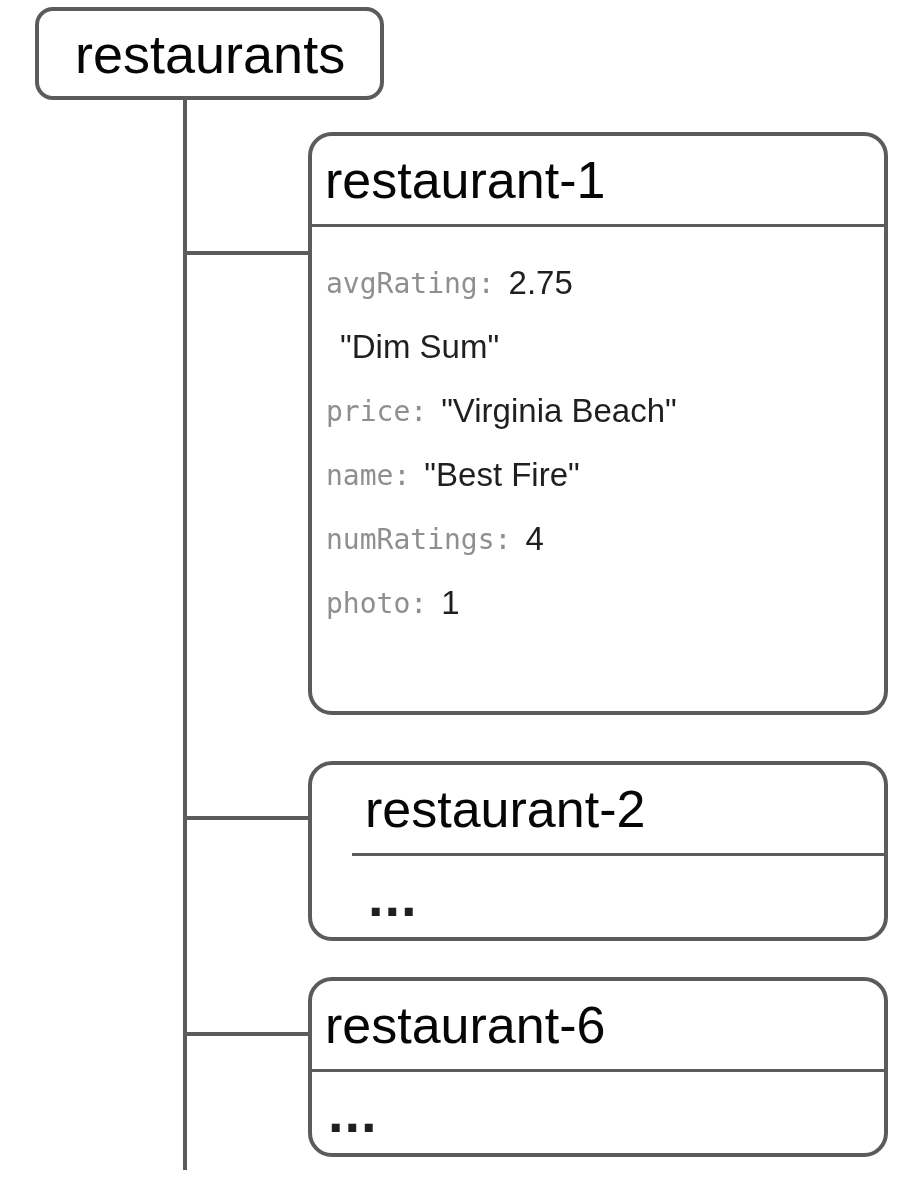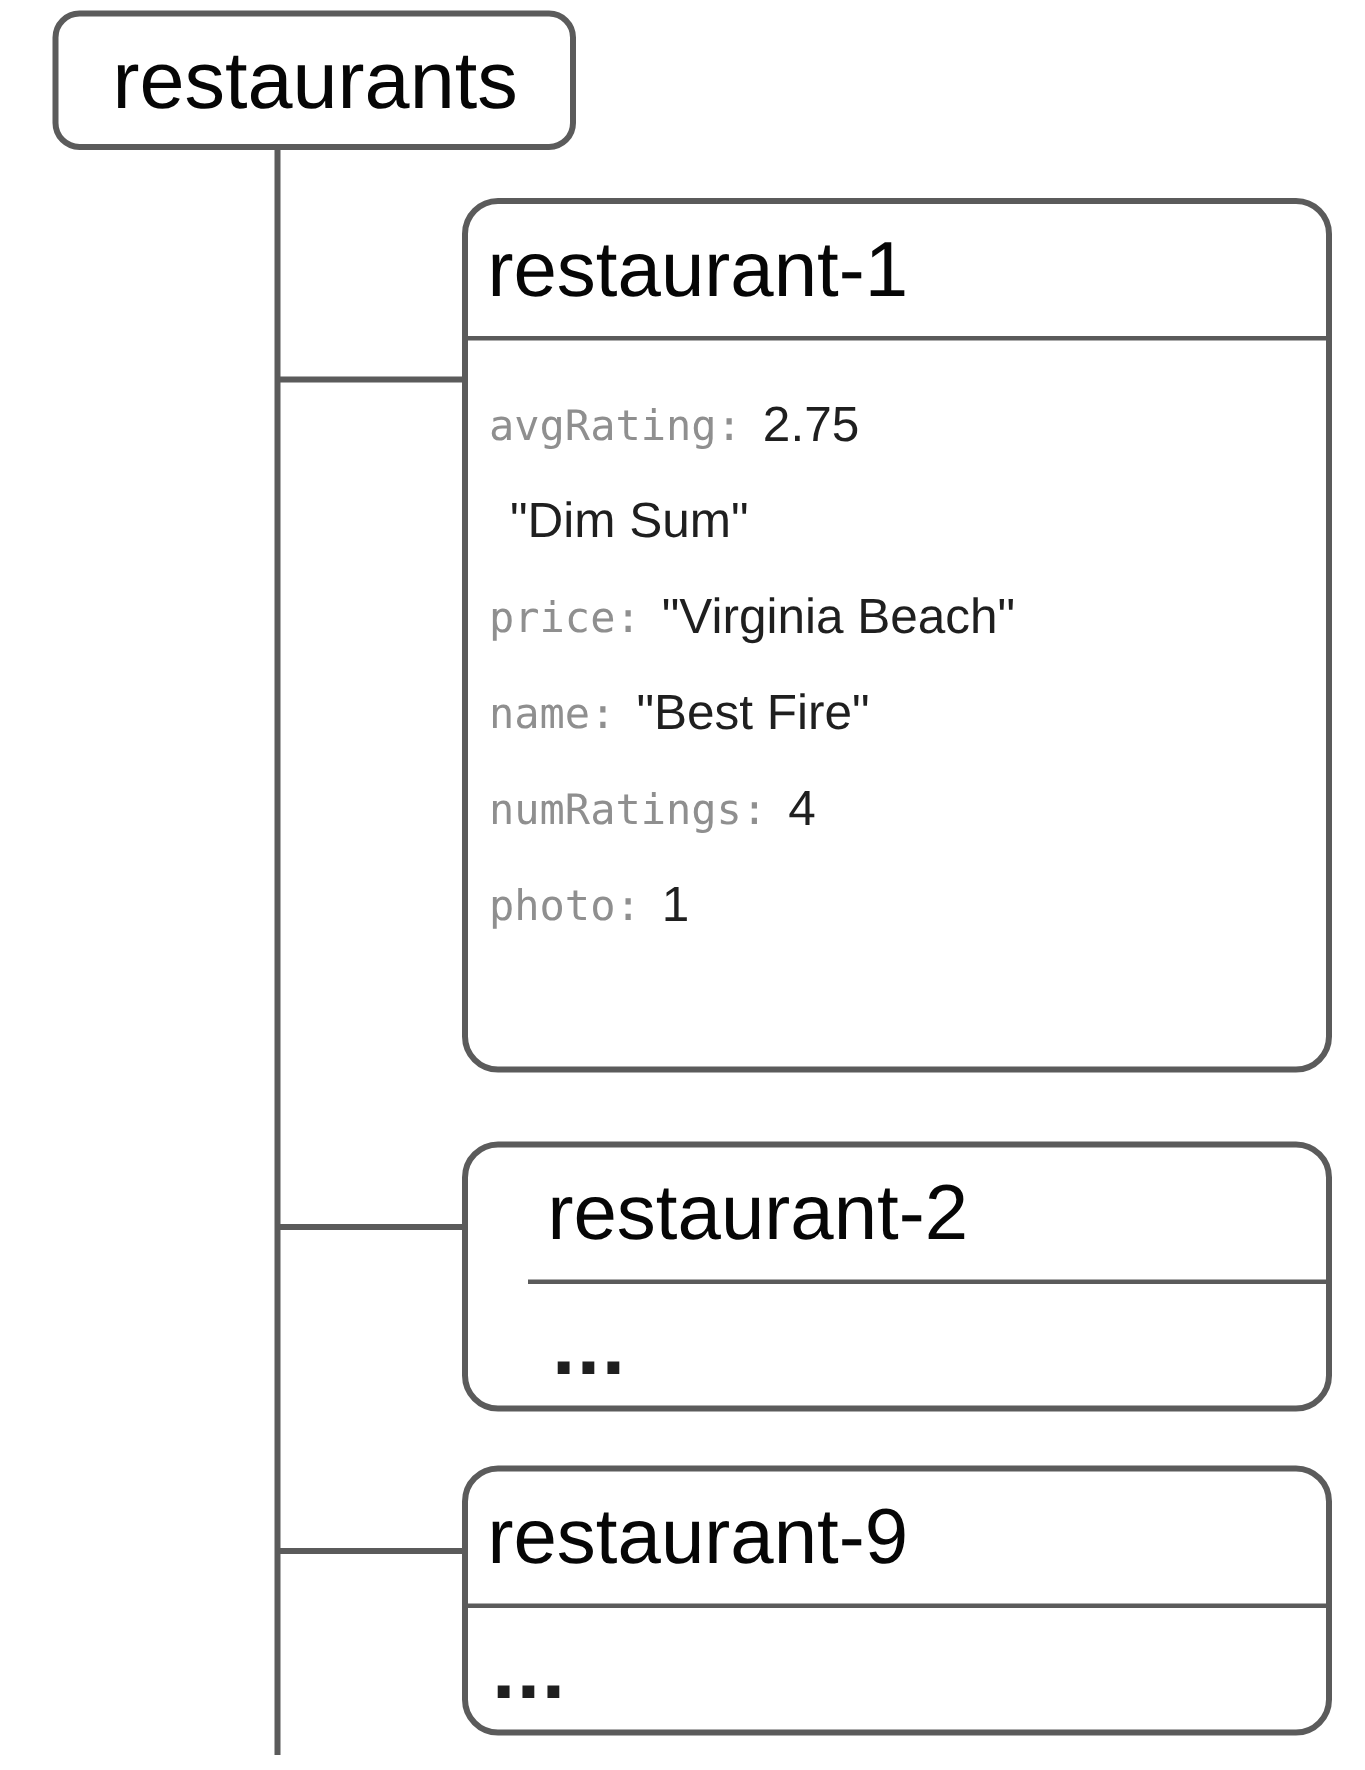--- a/index.html
+++ b/index.html
@@ -115,18 +115,18 @@
 
   <div class="node doc doc-2">
     <div class="doc-header">
       <span>restaurant-2</span>
     </div>
     <div class="collapsed-body">...</div>
   </div>
 
   <div class="node doc doc-3">
     <div class="doc-header">
-      <span>restaurant-9</span>
+      <span>restaurant-6</span>
     </div>
     <div class="collapsed-body">...</div>
   </div>
 
 </div>
 
 </body></html>

